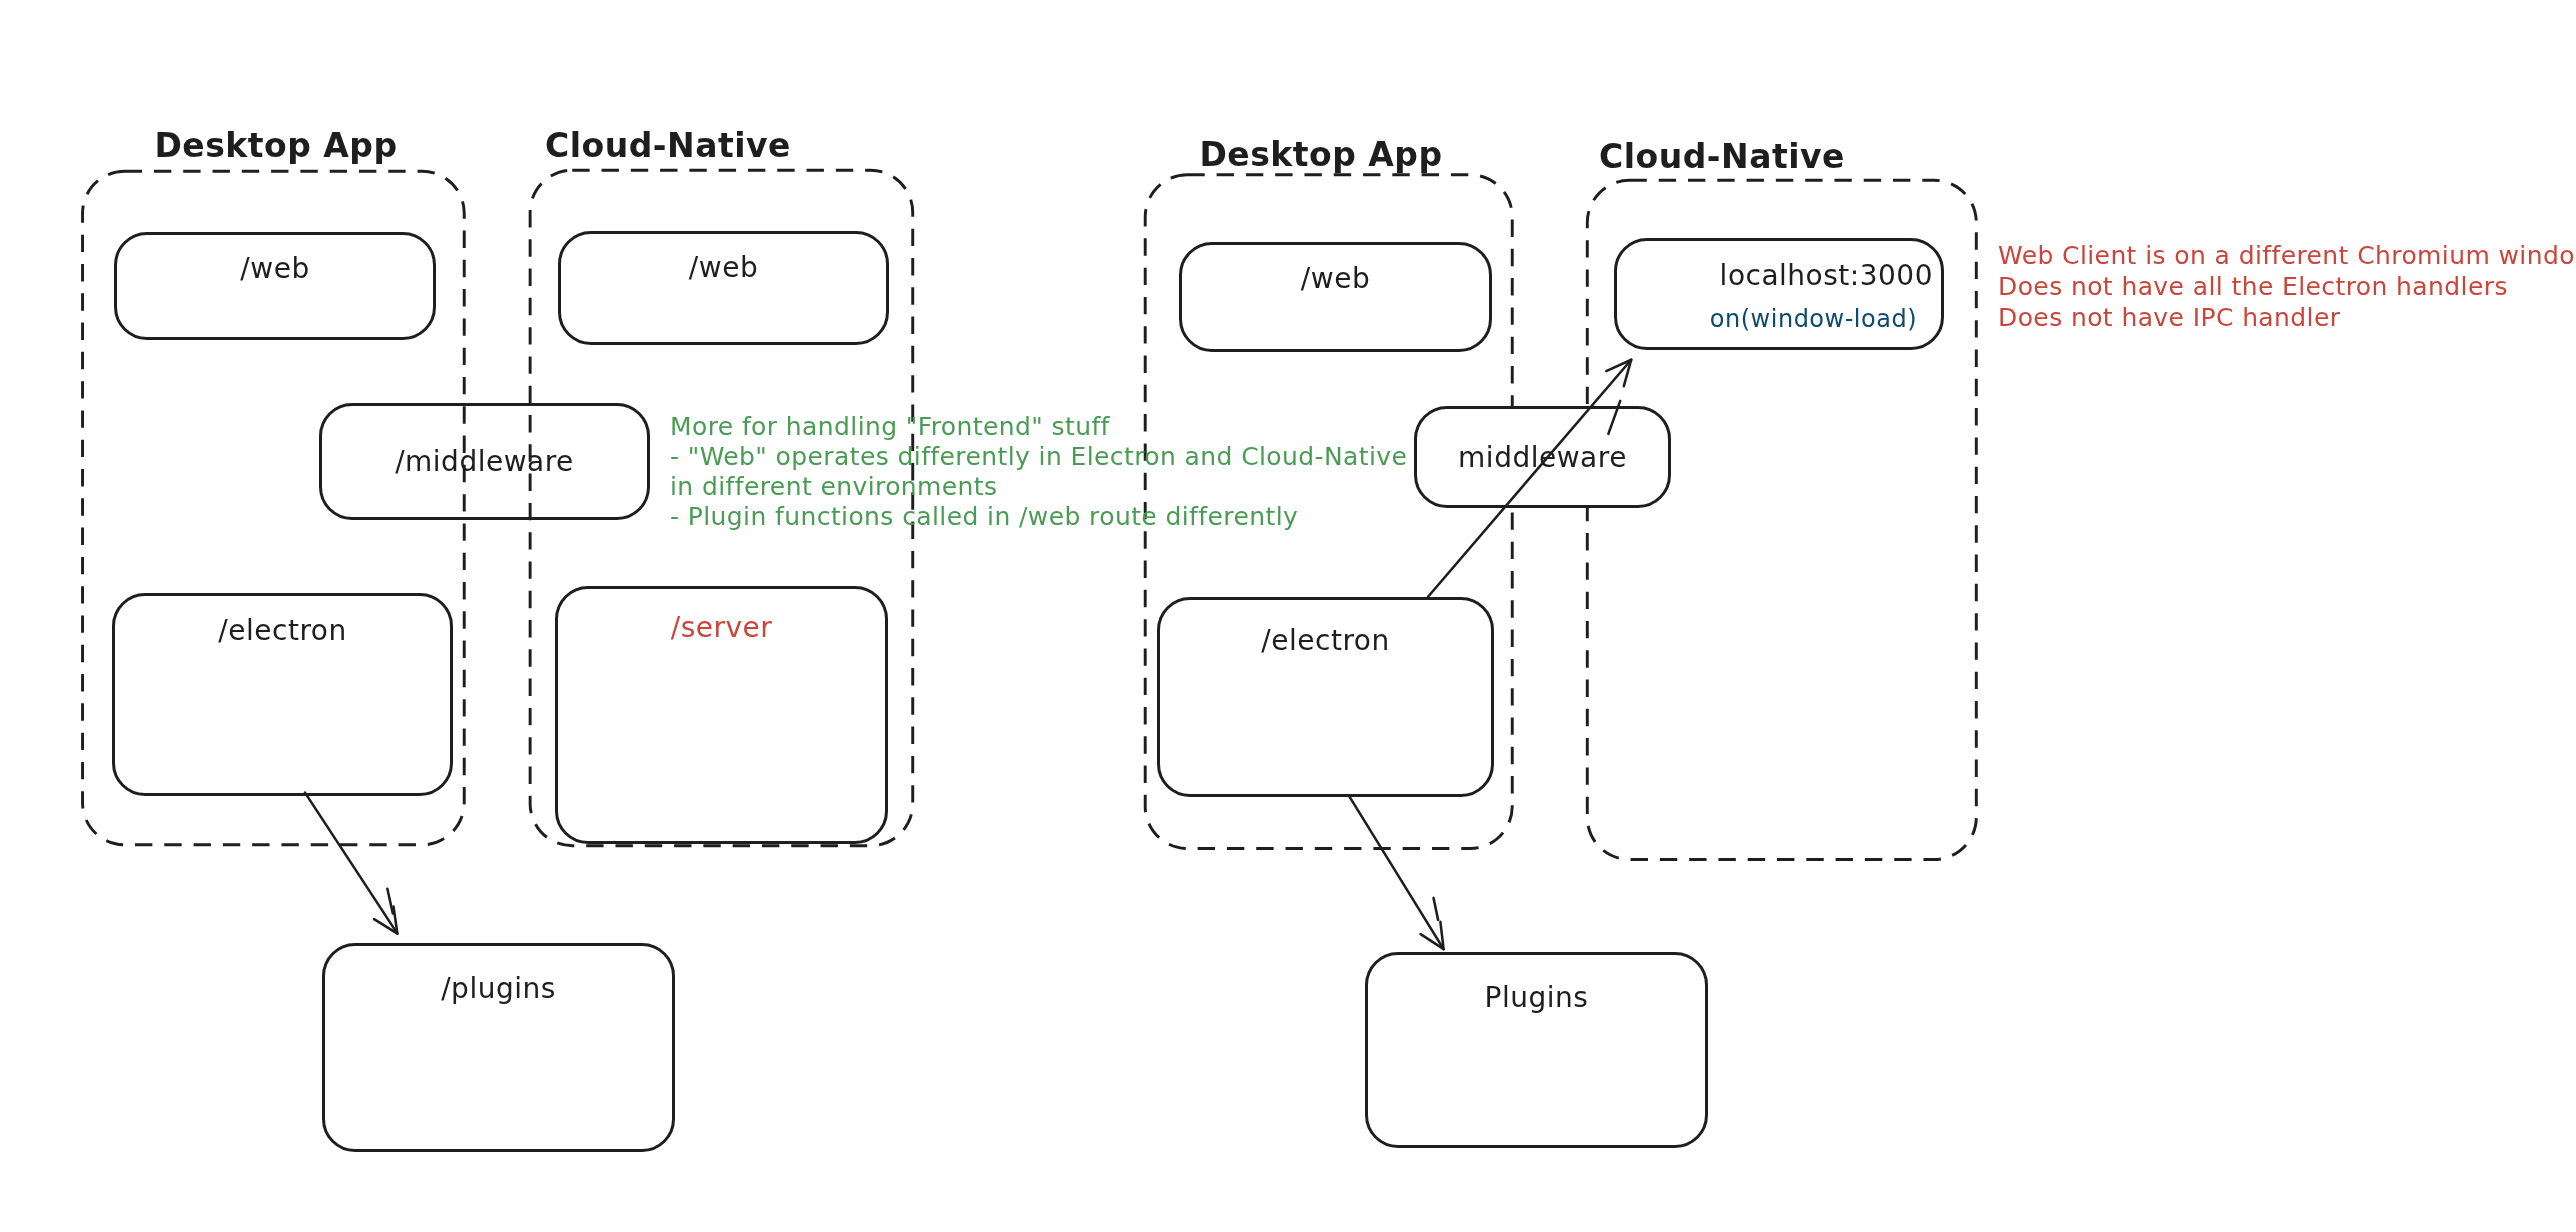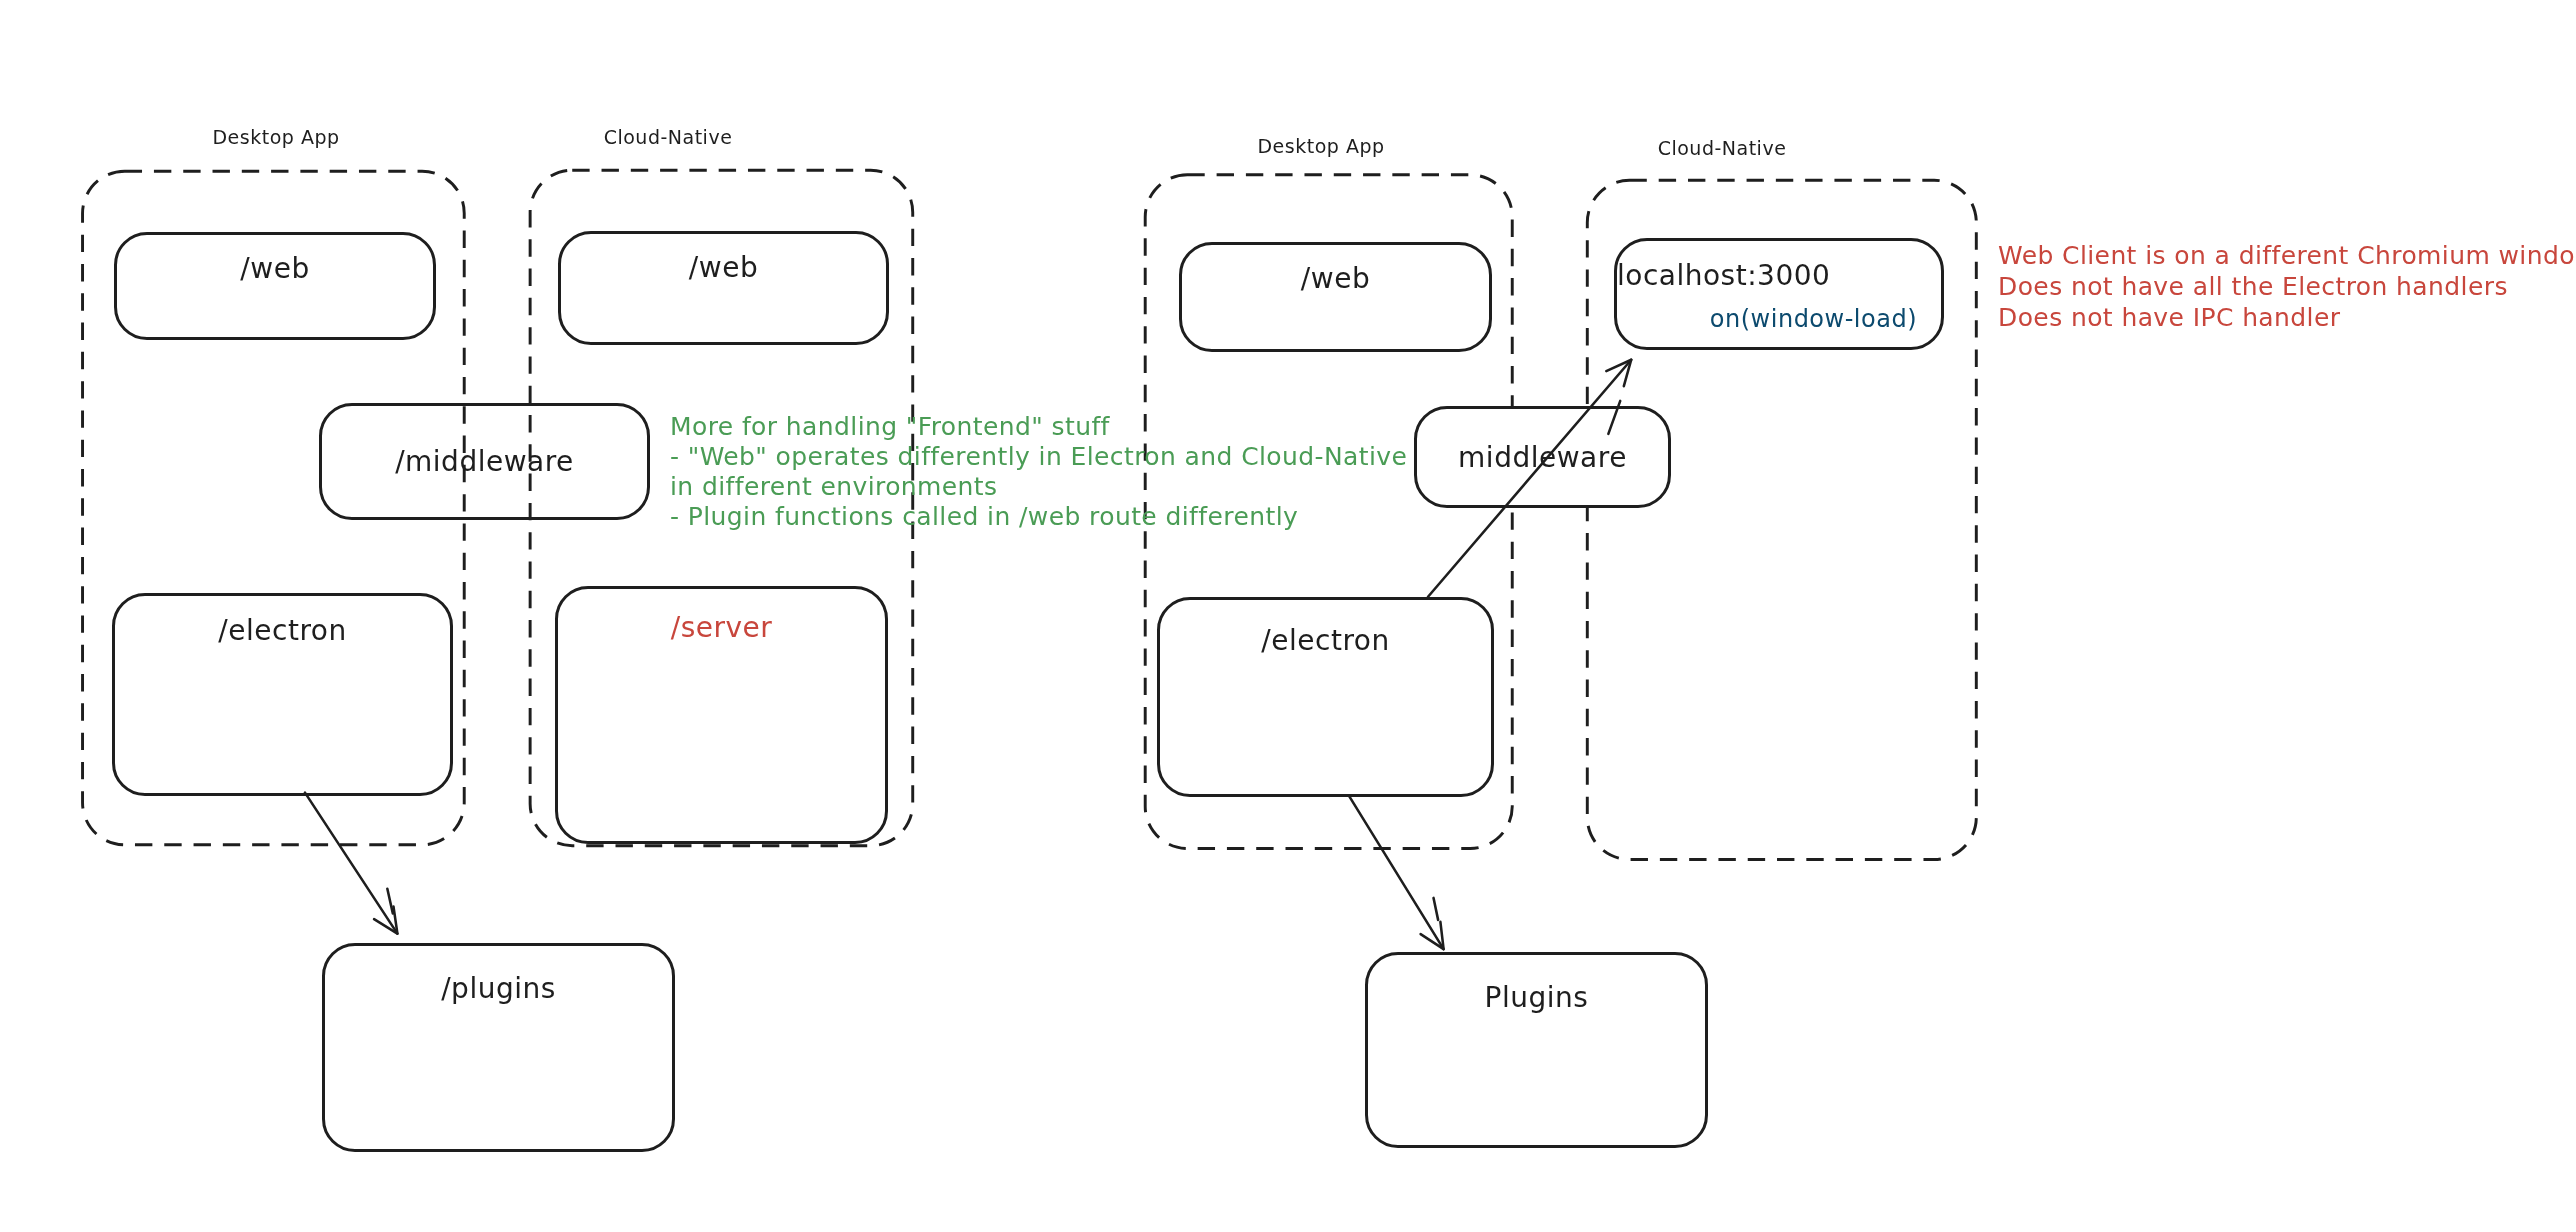--- a/index.html
+++ b/index.html
@@ -31,38 +31,39 @@
   .lbl{
     font-size:28px;
     letter-spacing:0.5px;
     white-space:nowrap;
   }
   .lbl.red{color:#c8463c;}
 
   .group-title{
     position:absolute;
     z-index:2;
-    font-size:19px;
+    font-size:33px;
     letter-spacing:0.5px;
     transform:translateX(-50%);
     white-space:nowrap;
+    font-weight:bold;
   }
 
   .note{
     position:absolute;
     z-index:5;
     white-space:nowrap;
     font-size:25px;
     line-height:30px;
     letter-spacing:0.4px;
   }
   .note.green{color:#4a9c55;}
   .note.red{color:#c8463c;line-height:31px;}
 
-  .lh-main{position:absolute;top:18.3px;left:0;right:0;text-align:left;}
+  .lh-main{position:absolute;top:18.3px;left:0;right:8px;text-align:right;}
   .lh-sub{position:absolute;top:64px;right:24px;font-size:24px;color:#0c4a6e;white-space:nowrap;}
 
   .arrow{stroke:#1e1e1e;stroke-width:2.8;fill:none;stroke-linecap:round;stroke-linejoin:round;}
   .container-rect{stroke:#1e1e1e;stroke-width:3.2;fill:none;stroke-dasharray:19 13;}
 </style>
 </head>
 <body>
 
 <div class="canvas">
 

